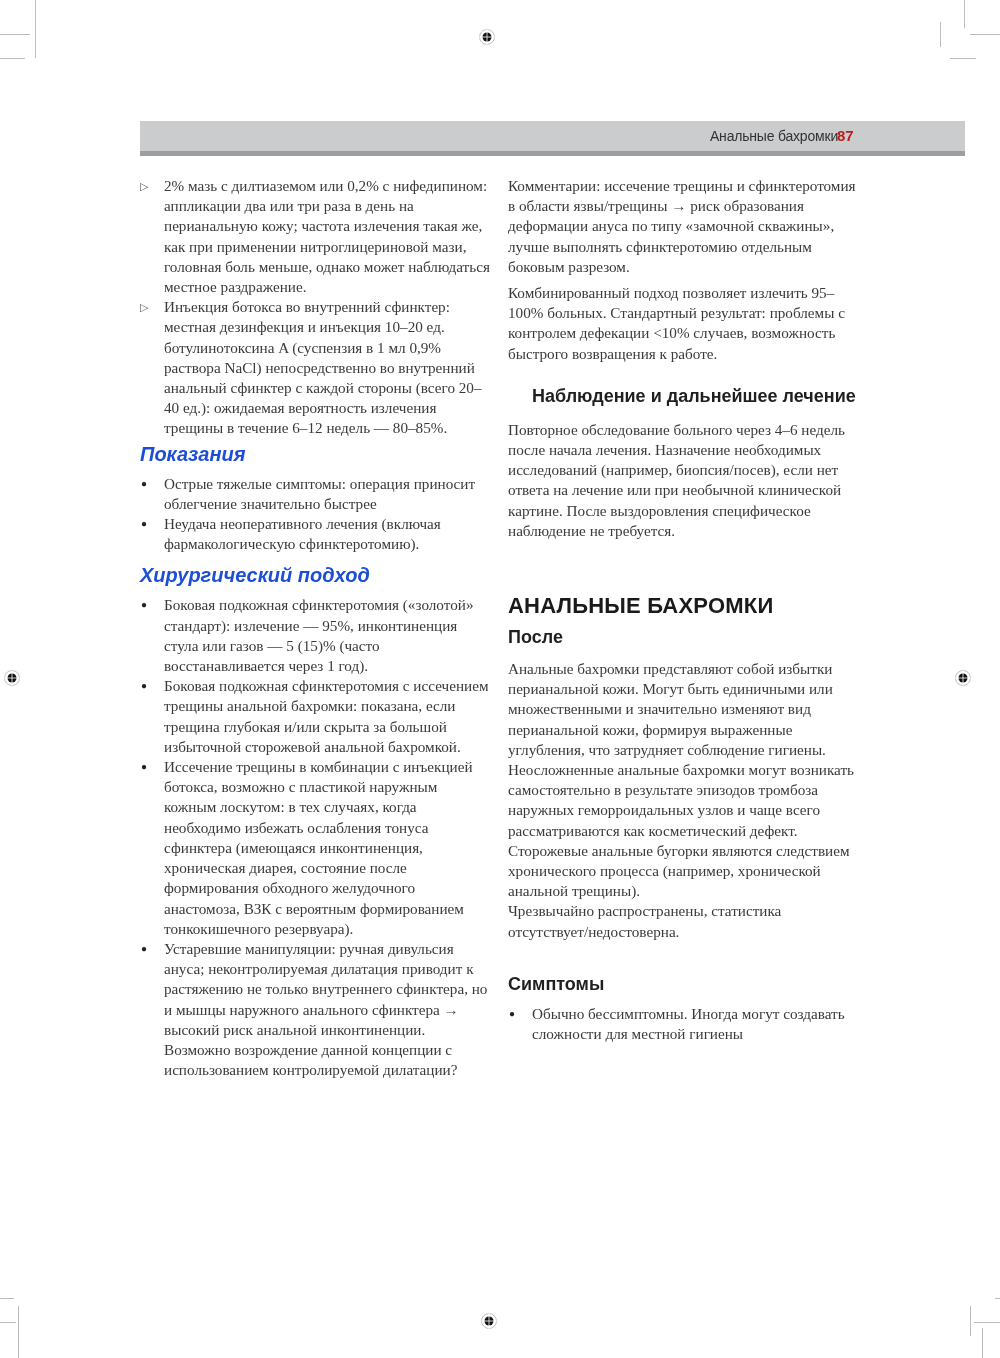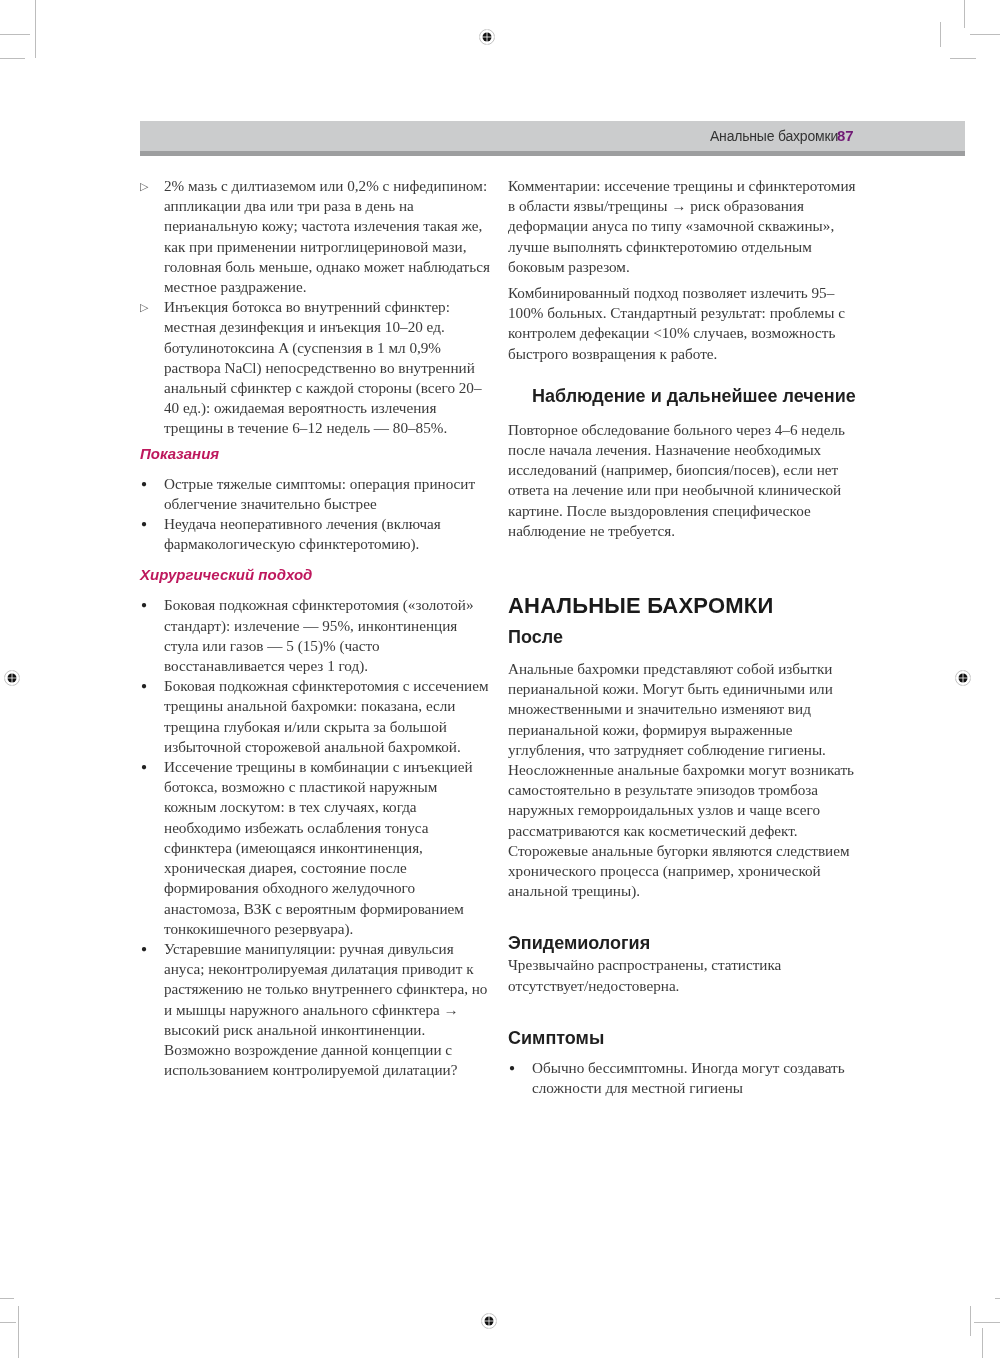--- a/index.html
+++ b/index.html
@@ -7,28 +7,28 @@
     .page { position:absolute; left:0; top:0; width:1000px; height:1358px; }
 
     
     .crop { position:absolute; background:#bdbdbd; }
     .reg { position:absolute; width:18px; height:18px; }
 
     
     .header-bar { position:absolute; left:140px; top:121px; width:825px; height:30px; background:#cbcccd; }
     .header-rule { position:absolute; left:140px; top:151px; width:825px; height:5px; background:#9d9e9f; }
     .header-title { position:absolute; right:162px; top:128px; font-family:"Liberation Sans", sans-serif; font-size:14px; color:#333; letter-spacing:-0.2px; }
-    .header-page { position:absolute; left:837px; top:127px; font-family:"Liberation Sans", sans-serif; font-size:15px; font-weight:bold; color:#701a75; }
+    .header-page { position:absolute; left:837px; top:127px; font-family:"Liberation Sans", sans-serif; font-size:15px; font-weight:bold; color:#b91c1c; }
 
     .col { position:absolute; top:176px; font-family:"Liberation Serif", serif; font-size:15.2px; line-height:20.2px; color:#3a3a3a; }
     .col-left { left:140px; width:352px; }
     .col-right { left:508px; width:352px; }
 
     .h2 { font-family:"Liberation Sans", sans-serif; font-size:18px; color:#1f1f1f; margin:0; line-height:24px; }
-    .h3i { font-family:"Liberation Sans", sans-serif; font-size:15px; font-style:italic; color:#be185d; margin:0; line-height:24px; }
+    .h3i { font-family:"Liberation Sans", sans-serif; font-size:20px; font-style:italic; color:#1d4ed8; margin:0; line-height:24px; }
     .h1 { font-family:"Liberation Sans", sans-serif; font-size:22px; font-weight:bold; color:#1a1a1a; margin:0; line-height:30px; letter-spacing:0.2px; }
 
     ul.list { list-style:none; margin:0; padding:0; }
     ul.list li { position:relative; padding-left:24px; }
     ul.tri li .mark { position:absolute; left:0; top:0; font-size:11px; color:#555; }
     ul.dot li .mark { position:absolute; left:1px; top:0; font-size:16px; color:#222; }
 
     p.body { margin:0; text-align:left; }
   </style>
 </head>
@@ -135,21 +135,20 @@
 
     <p class="body" style="margin-top:6px;">Комбинированный подход позволяет излечить 95–100% больных. Стандартный результат: проблемы с контролем дефекации &lt;10% случаев, возможность быстрого возвращения к работе.</p>
 
     <h2 class="h2" style="margin-top:20px;margin-left:24px;">Наблюдение и дальнейшее лечение</h2>
     <p class="body" style="margin-top:12px;">Повторное обследование больного через 4–6 недель после начала лечения. Назначение необходимых исследований (например, биопсия/посев), если нет ответа на лечение или при необычной клинической картине. После выздоровления специфическое наблюдение не требуется.</p>
 
     <h1 class="h1" style="margin-top:50px;">АНАЛЬНЫЕ БАХРОМКИ</h1>
     <h2 class="h2" style="margin-top:4px;">После</h2>
     <p class="body" style="margin-top:10px;">Анальные бахромки представляют собой избытки перианальной кожи. Могут быть единичными или множественными и значительно изменяют вид перианальной кожи, формируя выраженные углубления, что затрудняет соблюдение гигиены. Неосложненные анальные бахромки могут возникать самостоятельно в результате эпизодов тромбоза наружных геморроидальных узлов и чаще всего рассматриваются как косметический дефект. Сторожевые анальные бугорки являются следствием хронического процесса (например, хронической анальной трещины).</p>
 
-    <h2 class="h2" style="margin-top:30px;">Эпидемиология</h2>
     <p class="body" style="">Чрезвычайно распространены, статистика отсутствует/недостоверна.</p>
 
     <h2 class="h2" style="margin-top:30px;">Симптомы</h2>
     <ul class="list dot" style="margin-top:8px;">
       <li>
         <span class="mark" style="font-size:10px;">●</span>
         <span>Обычно бессимптомны. Иногда могут создавать сложности для местной гигиены</span>
       </li>
     </ul>
   </div>

